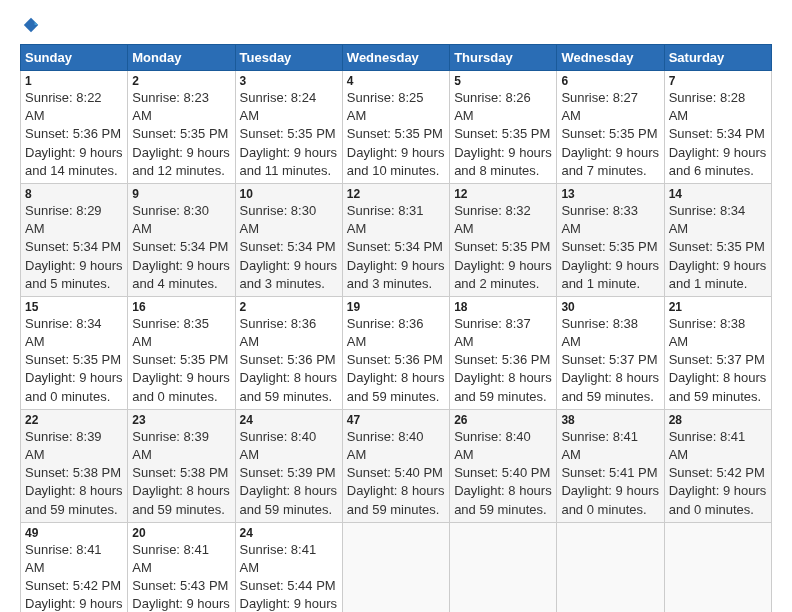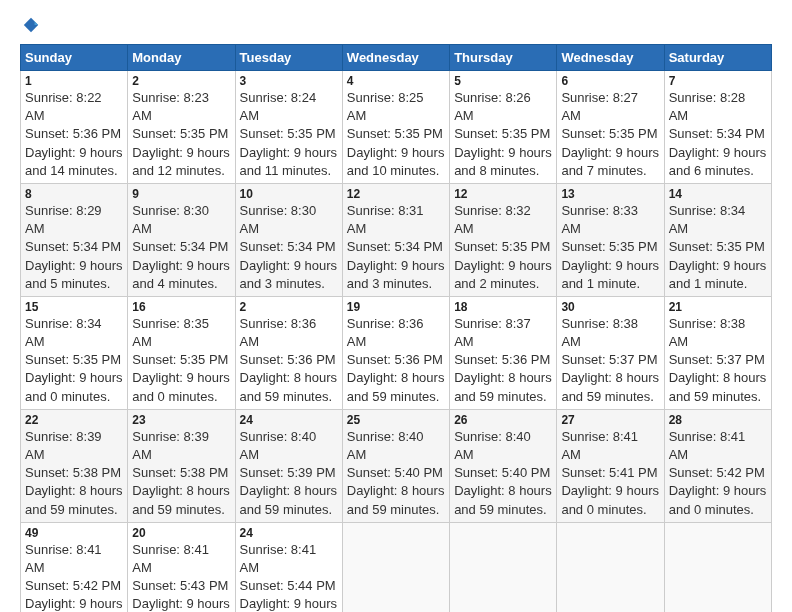--- a/index.html
+++ b/index.html
@@ -231,29 +231,29 @@
         </td>
           <td>
           <span class="day-num">23</span>
           <span class="day-info">Sunrise: 8:39 AM<br>Sunset: 5:38 PM<br>Daylight: 8 hours and 59 minutes.</span>
         </td>
           <td>
           <span class="day-num">24</span>
           <span class="day-info">Sunrise: 8:40 AM<br>Sunset: 5:39 PM<br>Daylight: 8 hours and 59 minutes.</span>
         </td>
           <td>
-          <span class="day-num">25</span>
+          <span class="day-num">47</span>
           <span class="day-info">Sunrise: 8:40 AM<br>Sunset: 5:40 PM<br>Daylight: 8 hours and 59 minutes.</span>
         </td>
           <td>
           <span class="day-num">26</span>
           <span class="day-info">Sunrise: 8:40 AM<br>Sunset: 5:40 PM<br>Daylight: 8 hours and 59 minutes.</span>
         </td>
           <td>
-          <span class="day-num">27</span>
+          <span class="day-num">38</span>
           <span class="day-info">Sunrise: 8:41 AM<br>Sunset: 5:41 PM<br>Daylight: 9 hours and 0 minutes.</span>
         </td>
           <td>
           <span class="day-num">28</span>
           <span class="day-info">Sunrise: 8:41 AM<br>Sunset: 5:42 PM<br>Daylight: 9 hours and 0 minutes.</span>
         </td>
         </tr>
         <tr>
           <td>
           <span class="day-num">49</span>

